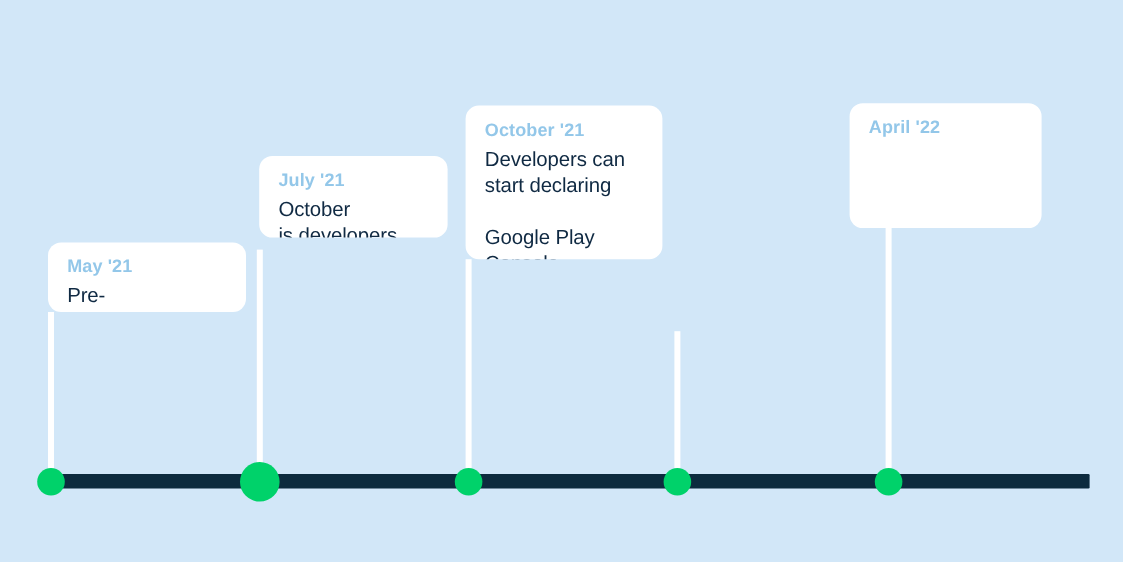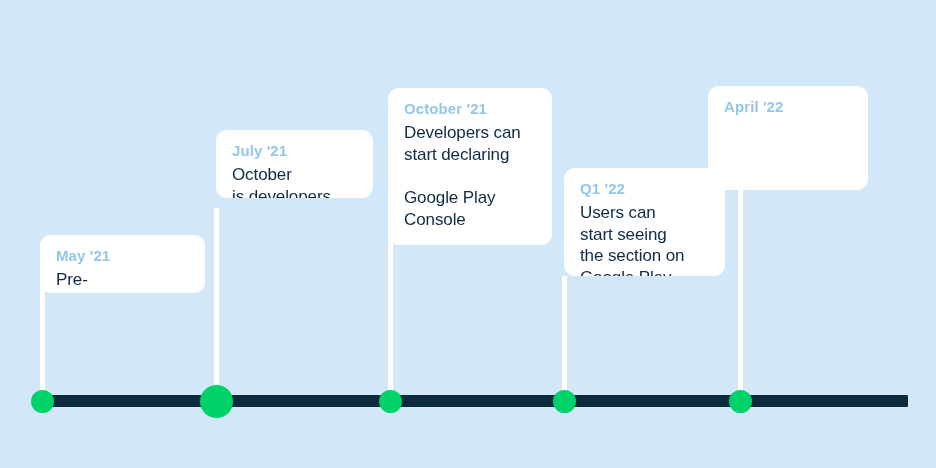--- a/index.html
+++ b/index.html
@@ -83,51 +83,42 @@
   <div class="stem" style="left:738px; top:190px; height:212px;"></div>
 
   <div class="axis-line"></div>
 
   <div class="dot" style="left:31px; top:390px; width:23px; height:23px;"></div>
   <div class="dot" style="left:200px; top:385px; width:33px; height:33px;"></div>
   <div class="dot" style="left:379px; top:390px; width:23px; height:23px;"></div>
   <div class="dot" style="left:553px; top:390px; width:23px; height:23px;"></div>
   <div class="dot" style="left:729px; top:390px; width:23px; height:23px;"></div>
 
-  <div class="card" style="left:40px; top:202px; width:165px; height:58px;margin-top:33px;">
+  <div class="card" style="left:40px; top:202px; width:165px; height:58px;">
     <div class="card-date">May '21</div>
     <div class="card-title">Pre-announcement</div>
   </div>
 
   <div class="card" style="left:216px; top:130px; width:157px; height:68px;">
     <div class="card-date">July '21</div>
     <div class="card-title">
       <span>October</span><br>
       <span>is developers</span>
     </div>
   </div>
 
-  <div class="card" style="left:388px; top:88px; width:164px; height:157px;">
+  <div class="card" style="left:388px; top:88px; width:164px; height:128px;">
     <div class="card-date">October '21</div>
     <div class="card-title">
       <span>Developers can</span><br>
       <span>start declaring</span><br>
       <br>
       <span>Google Play</span><br>
       <span>Console</span>
     </div>
   </div>
 
-  <div class="card" style="left:564px; top:168px; width:161px; height:108px;">
-    <div class="card-date">Q1 '22</div>
-    <div class="card-title">
-      <span>Users can</span><br>
-      <span>start seeing</span><br>
-      <span>the section on</span><br>
-      <span>Google Play</span>
-    </div>
-  </div>
 
   <div class="card" style="left:708px; top:86px; width:160px; height:104px;">
     <div class="card-date">April '22</div>
   </div>
 
 </div>
 
 </body></html>

